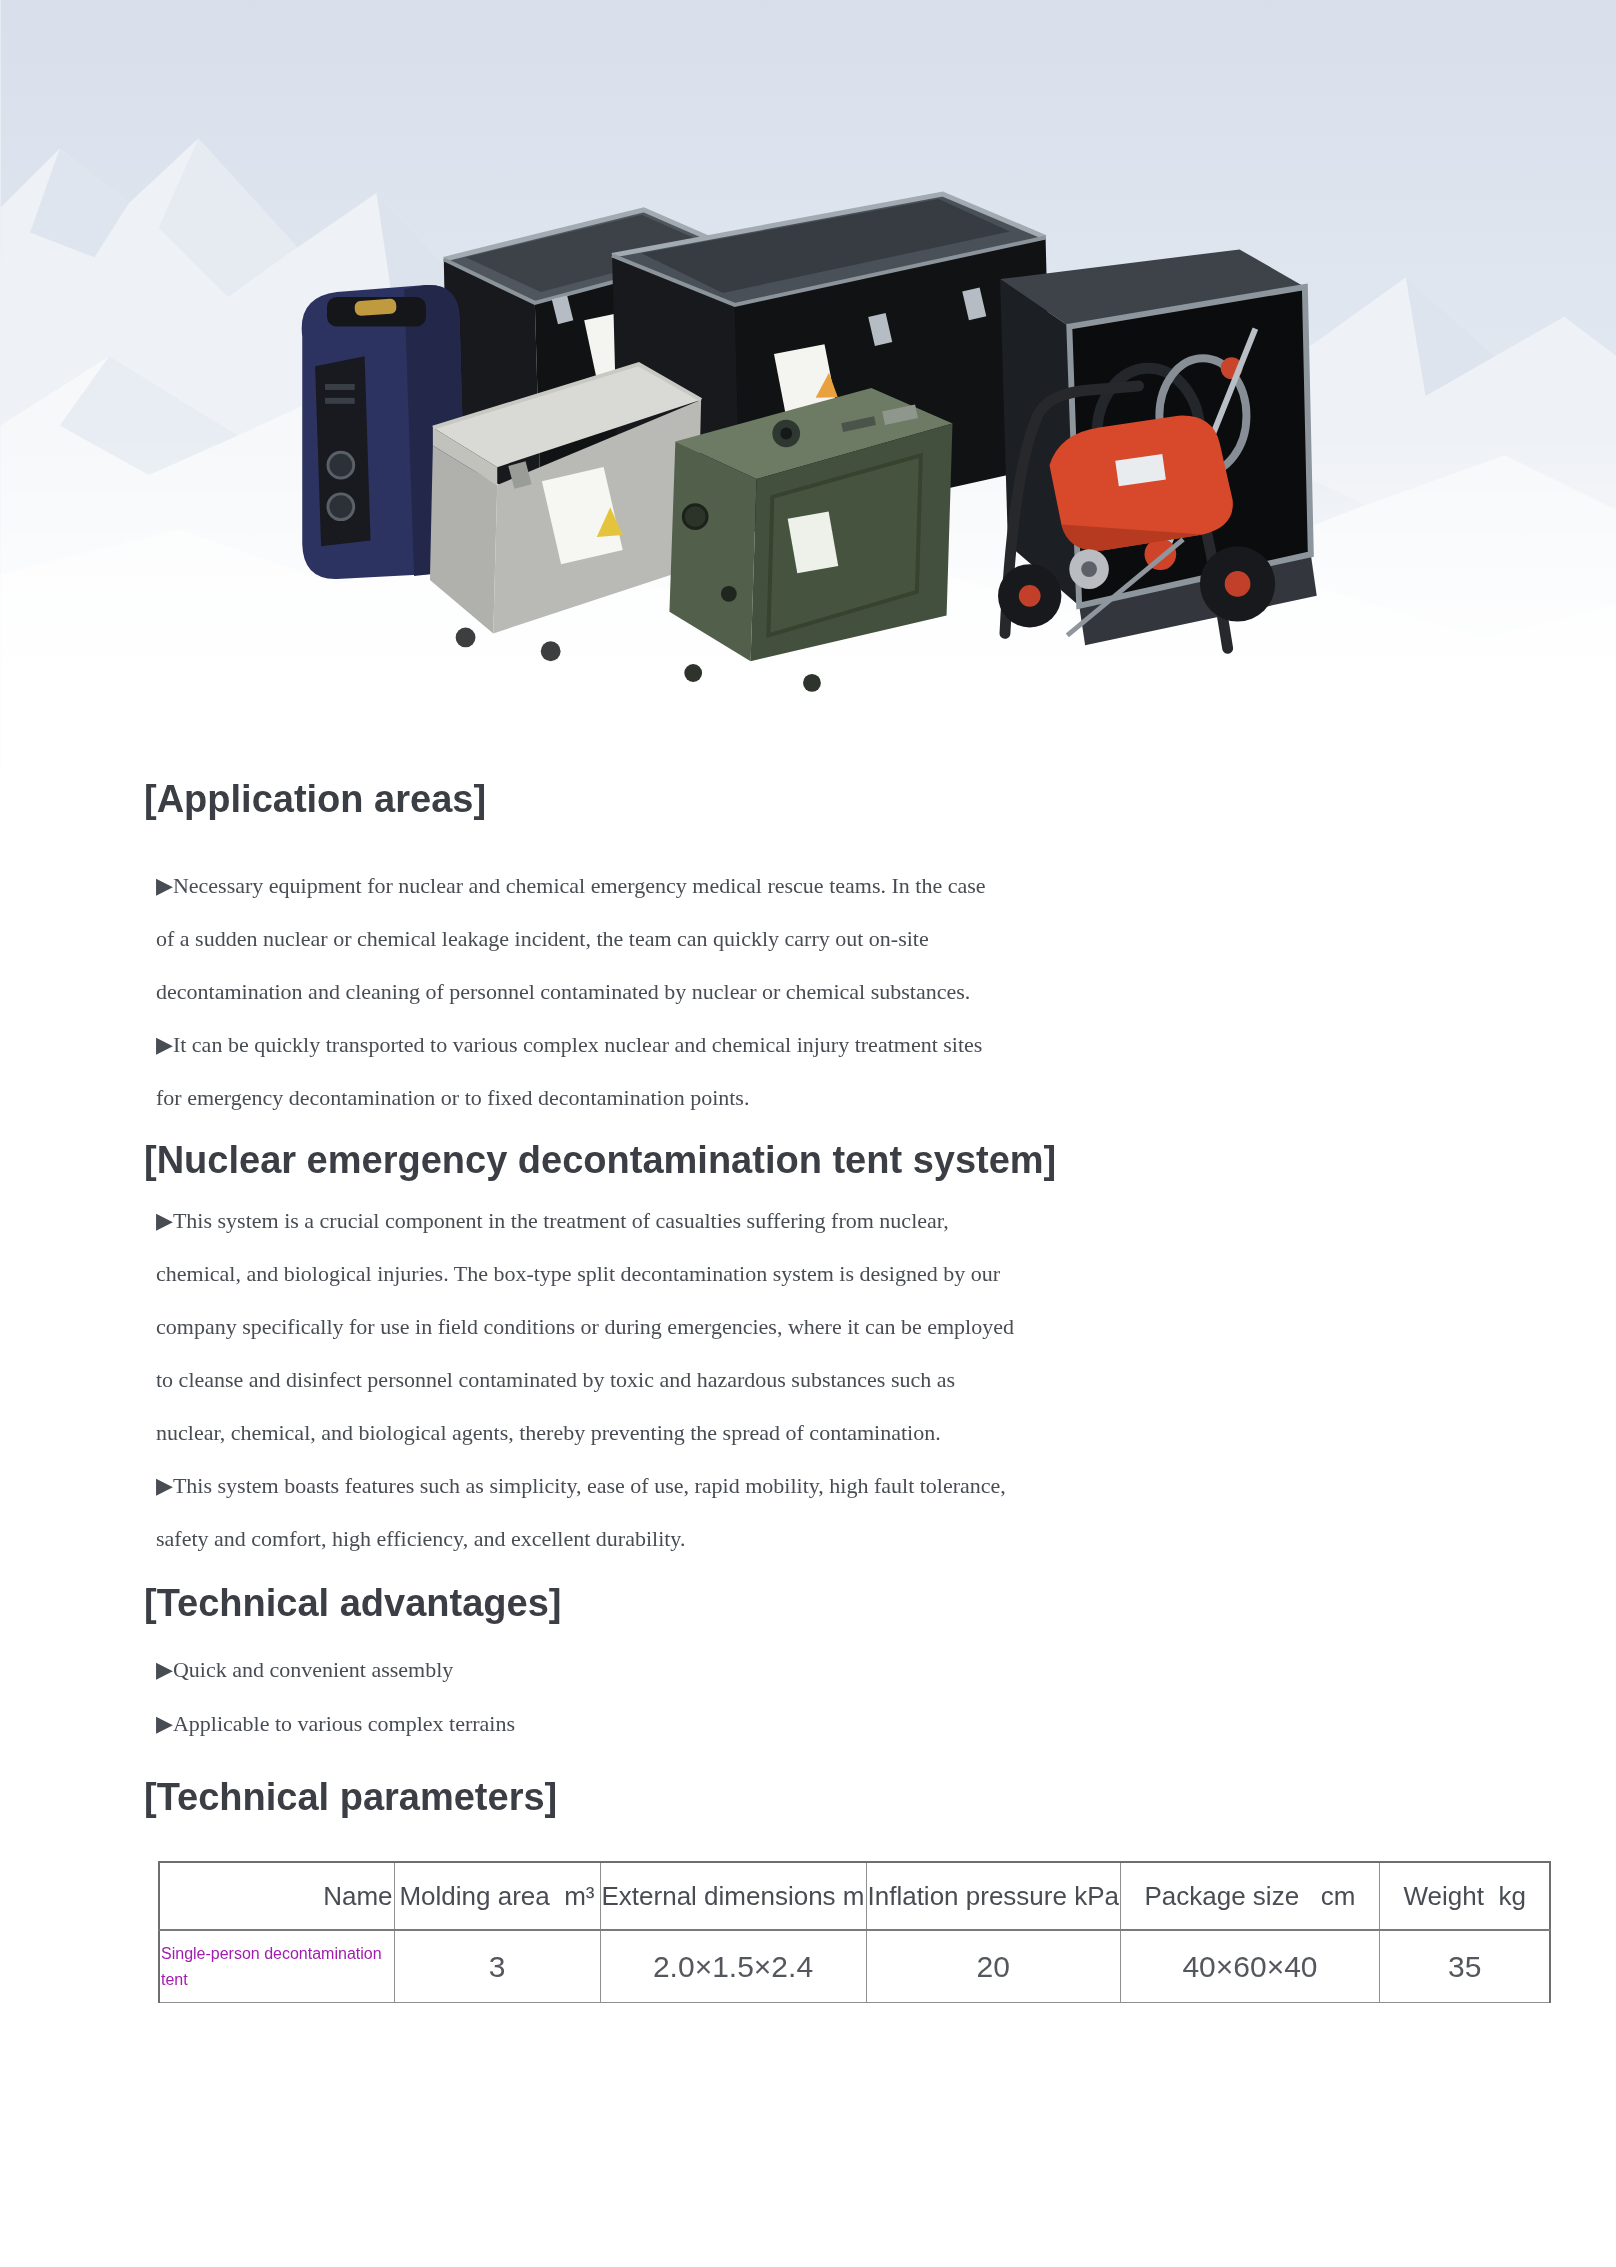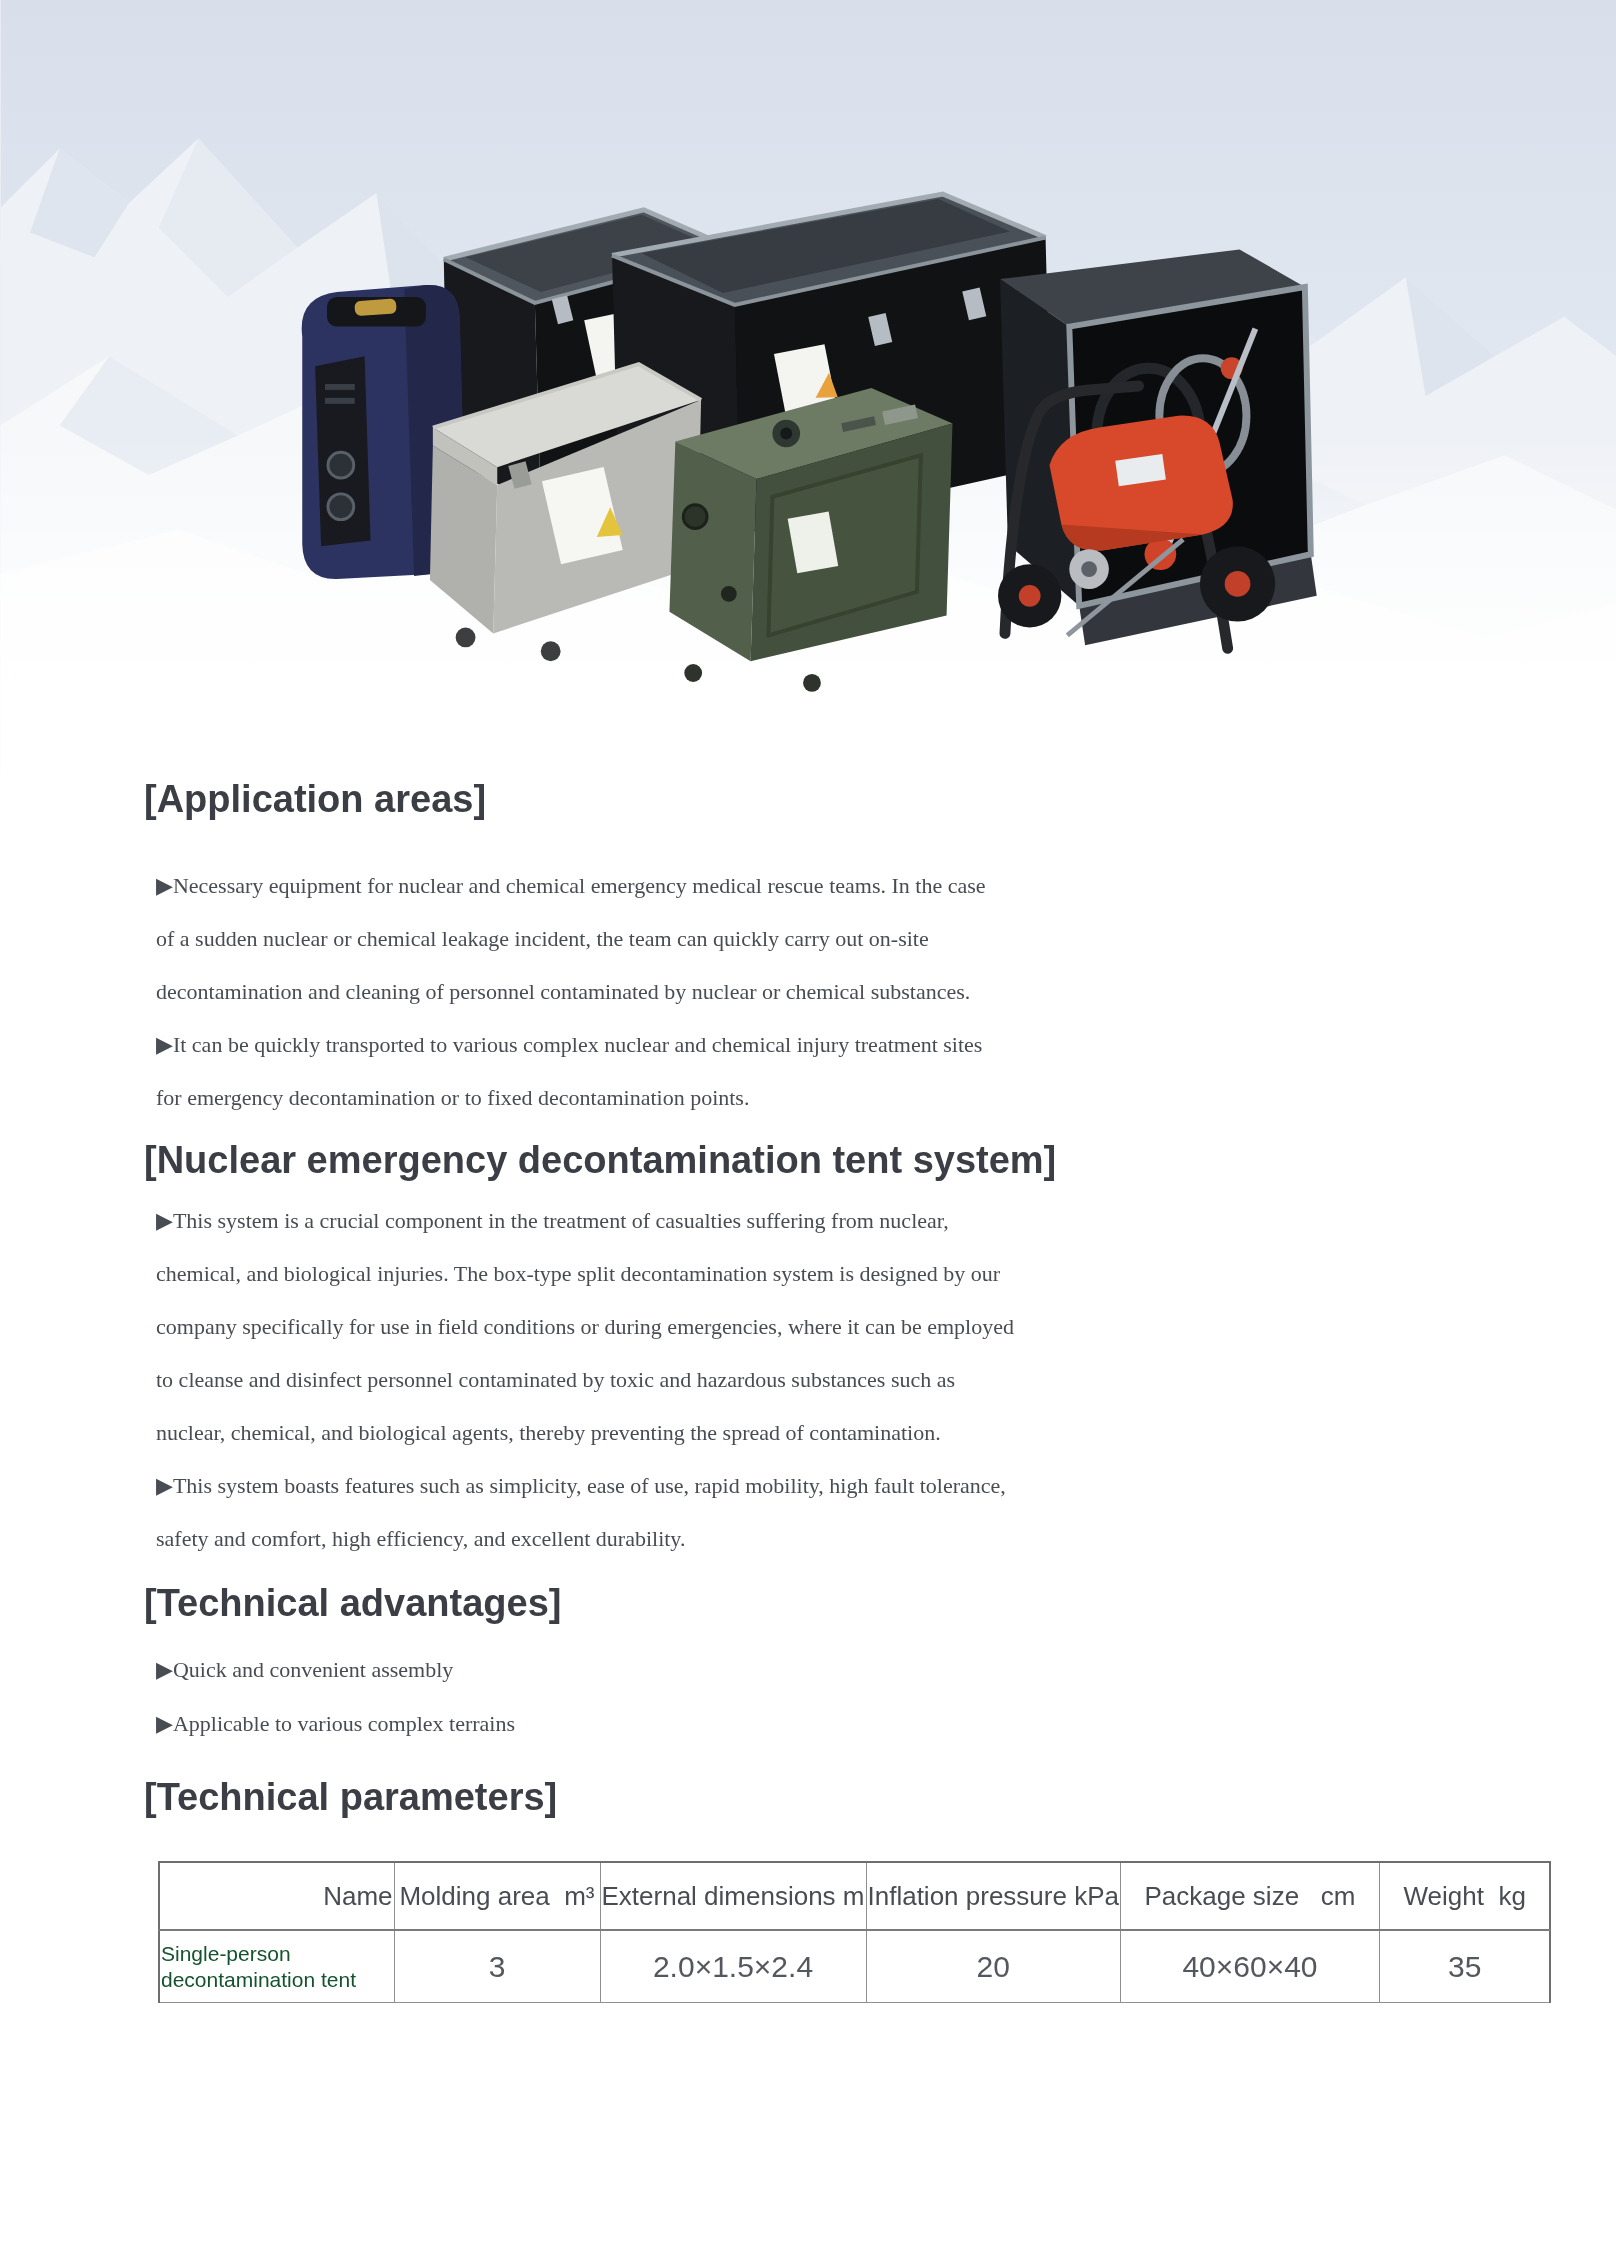--- a/index.html
+++ b/index.html
@@ -17,22 +17,22 @@
     color:#484c53;white-space:pre-line;}
   .body-text.wide-gap{line-height:54px;}
   
   .params{position:absolute;left:158px;top:1861px;border-collapse:collapse;
     table-layout:fixed;font-family:"Liberation Sans", sans-serif;color:#4f5359;}
   .params th,.params td{border:1px solid #8f8f8f;vertical-align:middle;background:#fff;}
   .params thead th{height:64px;font-size:26px;font-weight:400;color:#494d53;
     text-align:center;white-space:pre;}
   .params thead th.first{text-align:right;padding-left:26px;}
   .params tbody td{height:69px;font-size:30px;text-align:center;color:#54575d;}
-  .params tbody td.name{font-size:21px;line-height:26px;text-align:left;
-    padding-right:6px;color:#14532d;}
+  .params tbody td.name{font-size:16px;line-height:26px;text-align:left;
+    padding-right:6px;color:#a21caf;}
   .params .outer-t{border-top:2px solid #6e6e6e;}
   .params .outer-b{border-bottom:2px solid #6e6e6e;}
   .params .outer-l{border-left:2px solid #6e6e6e;}
   .params .outer-r{border-right:2px solid #6e6e6e;}
   .params thead th{border-bottom:2px solid #7b7b7b;}
 </style>
 </head>
 <body>
 
 <div class="page">

